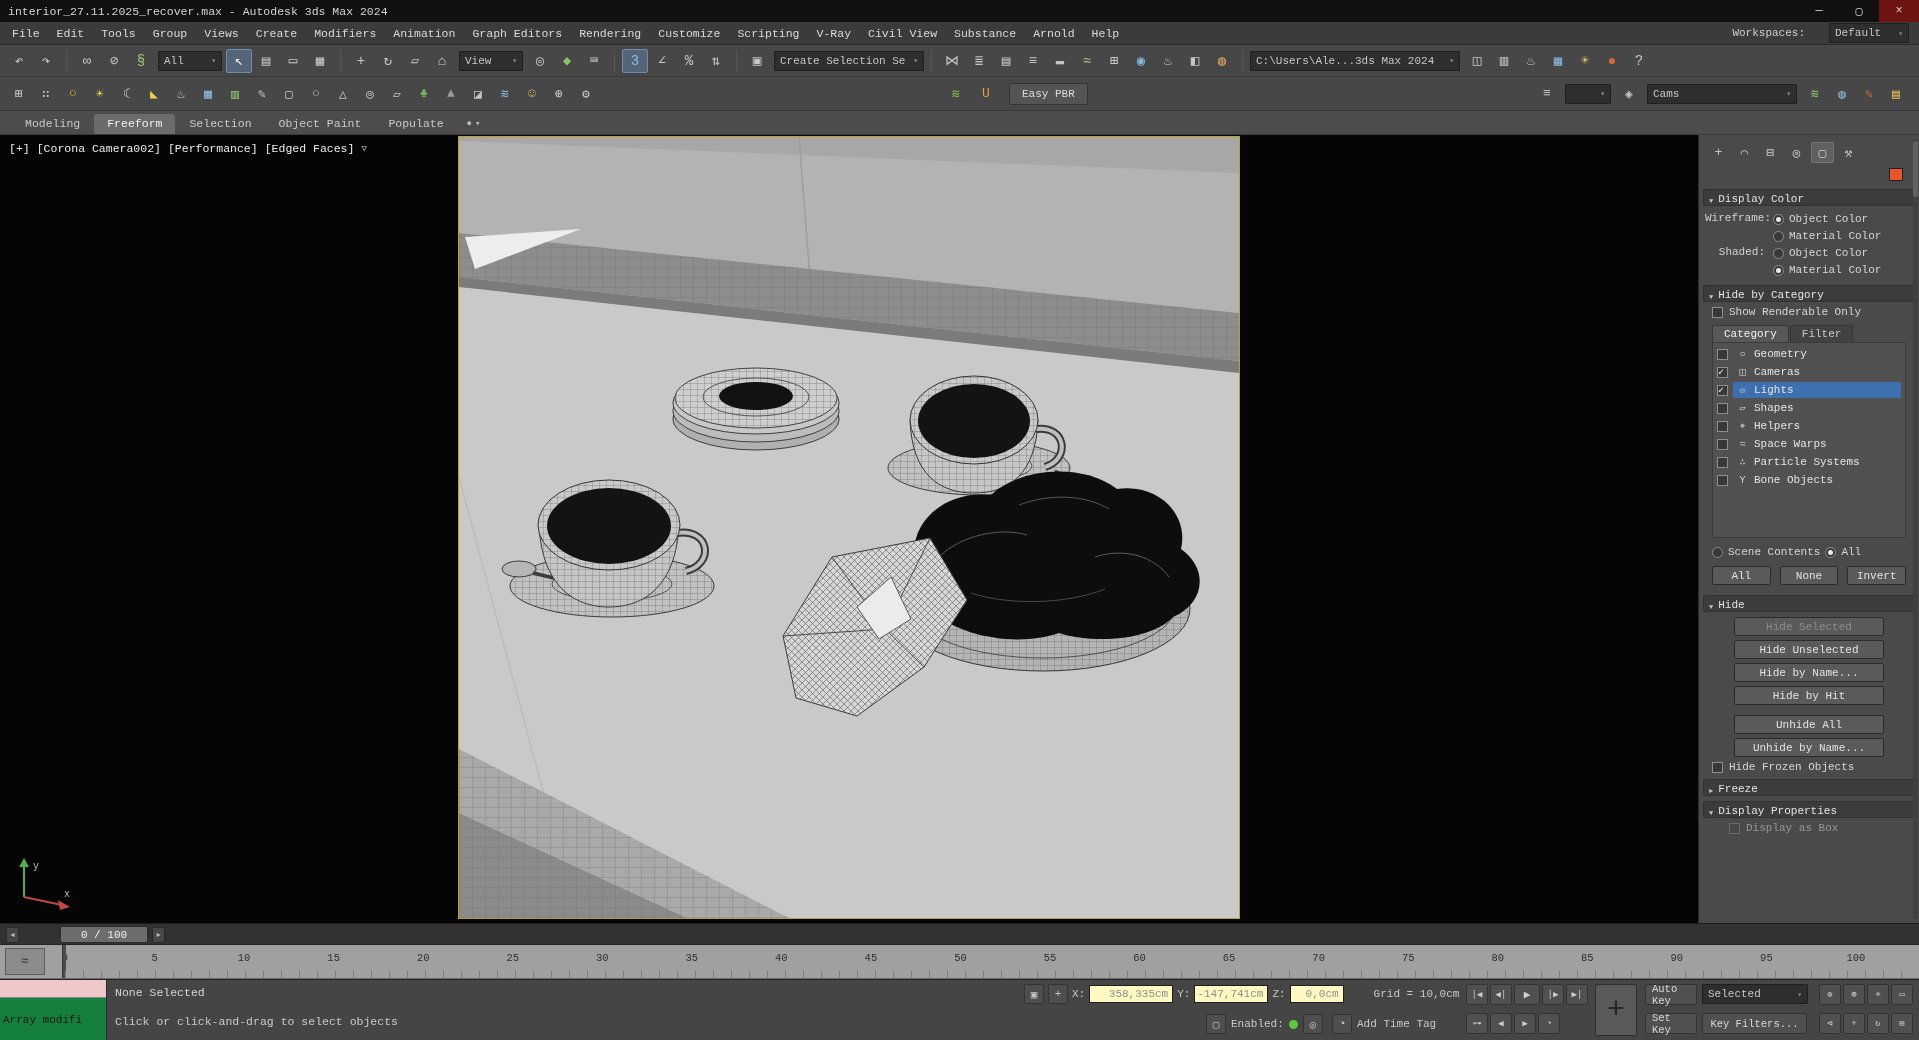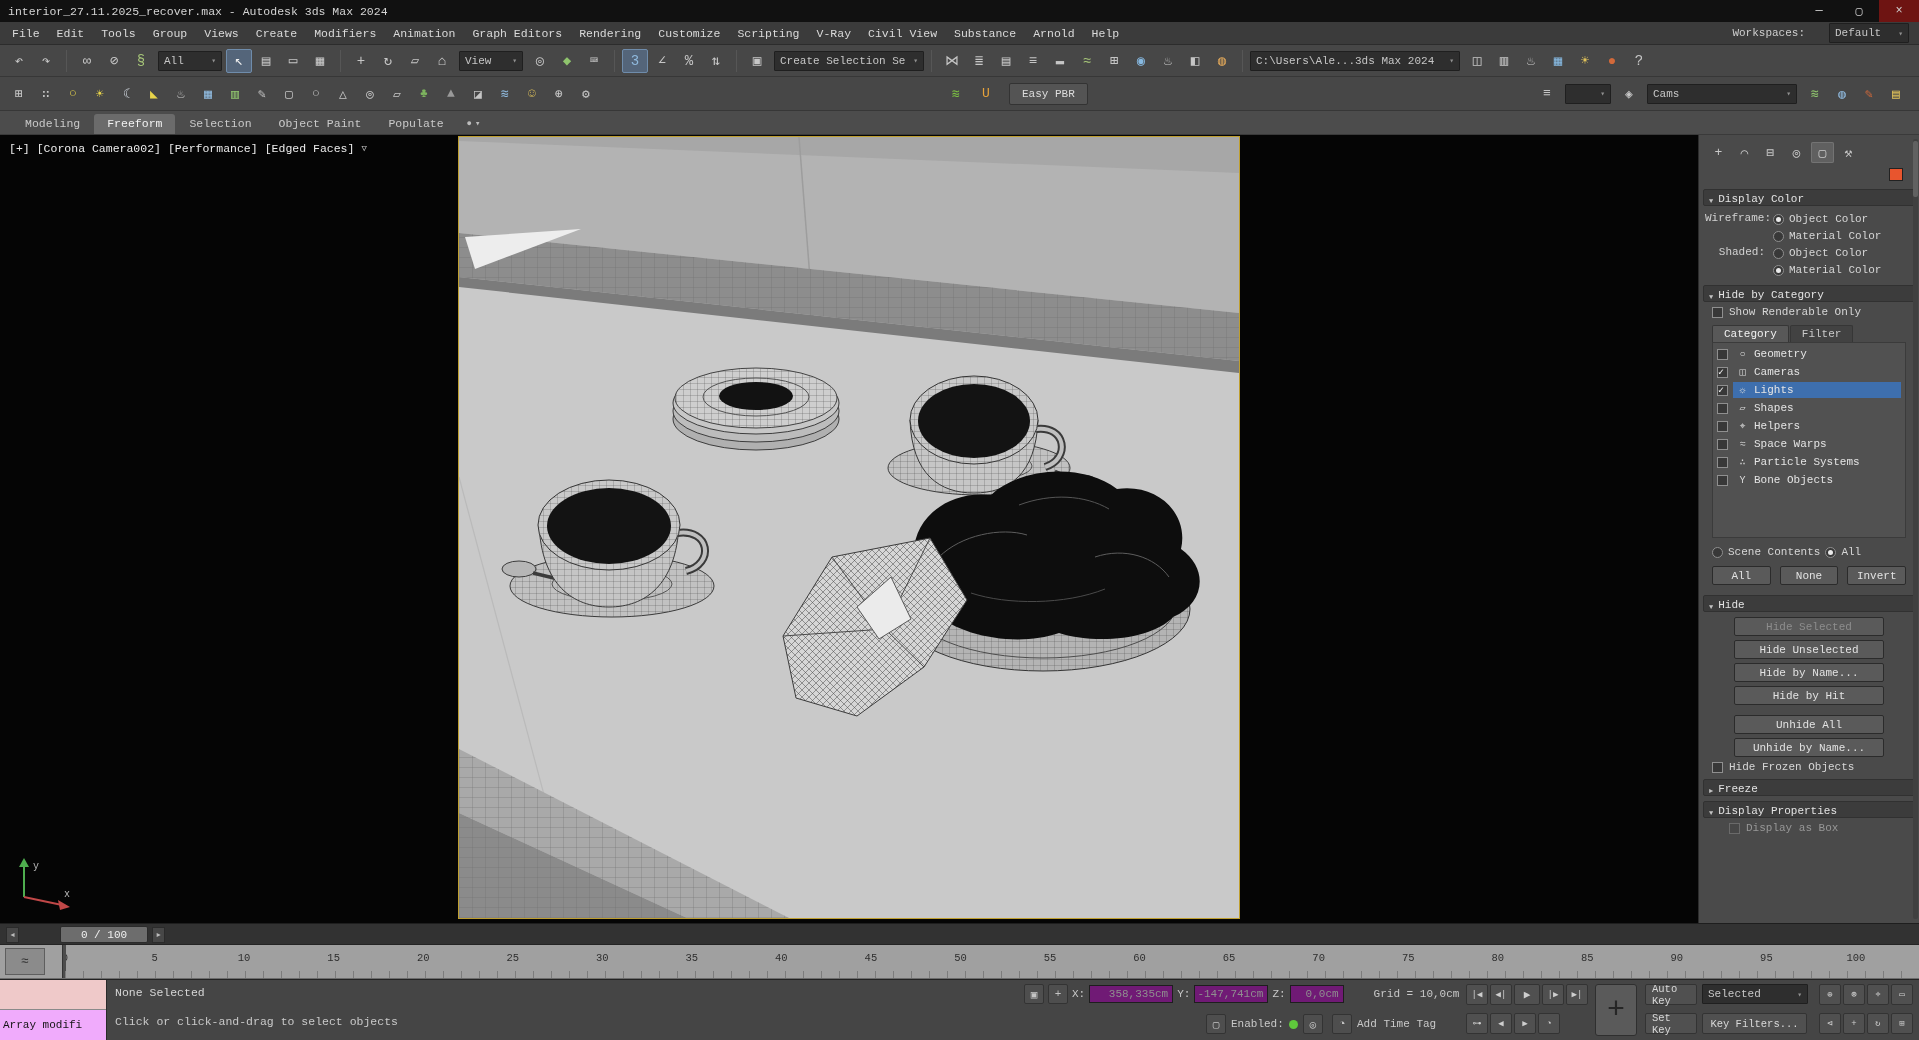--- a/index.html
+++ b/index.html
@@ -95,24 +95,24 @@
   .ruler::after{content:"";position:absolute;left:48px;right:0;bottom:0;height:7px;background:repeating-linear-gradient(90deg,transparent 0,transparent 17px,#7c7c7c 17px,#7c7c7c 18px)}
   .curvebtn{position:absolute;left:5px;top:3px;width:40px;height:27px;background:#8b8b8b;border:1px solid #5e5e5e;color:#2f2f2f;display:flex;align-items:center;justify-content:center;font-size:13px}
   .ticks{position:absolute;left:52px;right:50px;top:7px;display:flex;justify-content:space-between;color:#2e2e2e;font-size:10.5px}
   .tick{width:26px;text-align:center;flex:none}
   .tmarker{position:absolute;left:62px;top:0;width:4px;height:100%;background:#4c4c4c;border-left:1px solid #333}
 
   
   .status{position:absolute;top:979px;left:0;right:0;height:61px;background:#454545;border-top:1px solid #222222}
   .listener{position:absolute;left:0;top:0;width:107px;height:61px;border-right:1px solid #2a2a2a;display:flex;flex-direction:column}
   .listener .macro{flex:1;background:#efc9c9;border-bottom:1px solid #8a8a8a}
-  .listener .mini{flex:1.1;background:#f0abfc;color:#141414;display:flex;align-items:center;padding:0 3px;white-space:nowrap;overflow:hidden}
+  .listener .mini{flex:1.1;background:#15803d;color:#141414;display:flex;align-items:center;padding:12px 3px;white-space:nowrap;overflow:hidden}
   .sline{position:absolute;color:#d6d6d6;font-size:11.5px}
   .cluster{position:absolute;display:flex;align-items:center;gap:6px}
-  .sfield{height:18px;background:#701a75;border:1px solid #1e1e1e;color:#8f8f8f;display:flex;align-items:center;justify-content:flex-end;padding:0 4px;font-size:11px}
+  .sfield{height:18px;background:#fef9c3;border:1px solid #1e1e1e;color:#8f8f8f;display:flex;align-items:center;justify-content:flex-end;padding:0 4px;font-size:11px}
   .sico{width:20px;height:20px;background:#4e4e4e;border:1px solid #333;border-radius:2px;color:#c4c4c4;display:flex;align-items:center;justify-content:center;font-size:11px;flex:none}
   .pb{width:22px;height:21px;background:#505050;border:1px solid #333;border-radius:2px;color:#cecece;display:flex;align-items:center;justify-content:center;font-size:9px;flex:none}
   .pb.big{width:26px;font-size:11px}
   .skbtn{height:21px;background:#505050;border:1px solid #333;border-radius:2px;color:#d8d8d8;display:flex;align-items:center;justify-content:center;font-size:10.5px;padding:0 6px}
   .bigkey{position:absolute;left:1595px;top:4px;width:42px;height:52px;background:#5a5a5a;border:1px solid #2f2f2f;border-radius:3px;color:#262626;font-size:30px;display:flex;align-items:center;justify-content:center}
   .dot{width:9px;height:9px;border-radius:50%;flex:none}
   .slbl{color:#c9c9c9;font-size:11px}
 </style>
 </head>
 <body>

